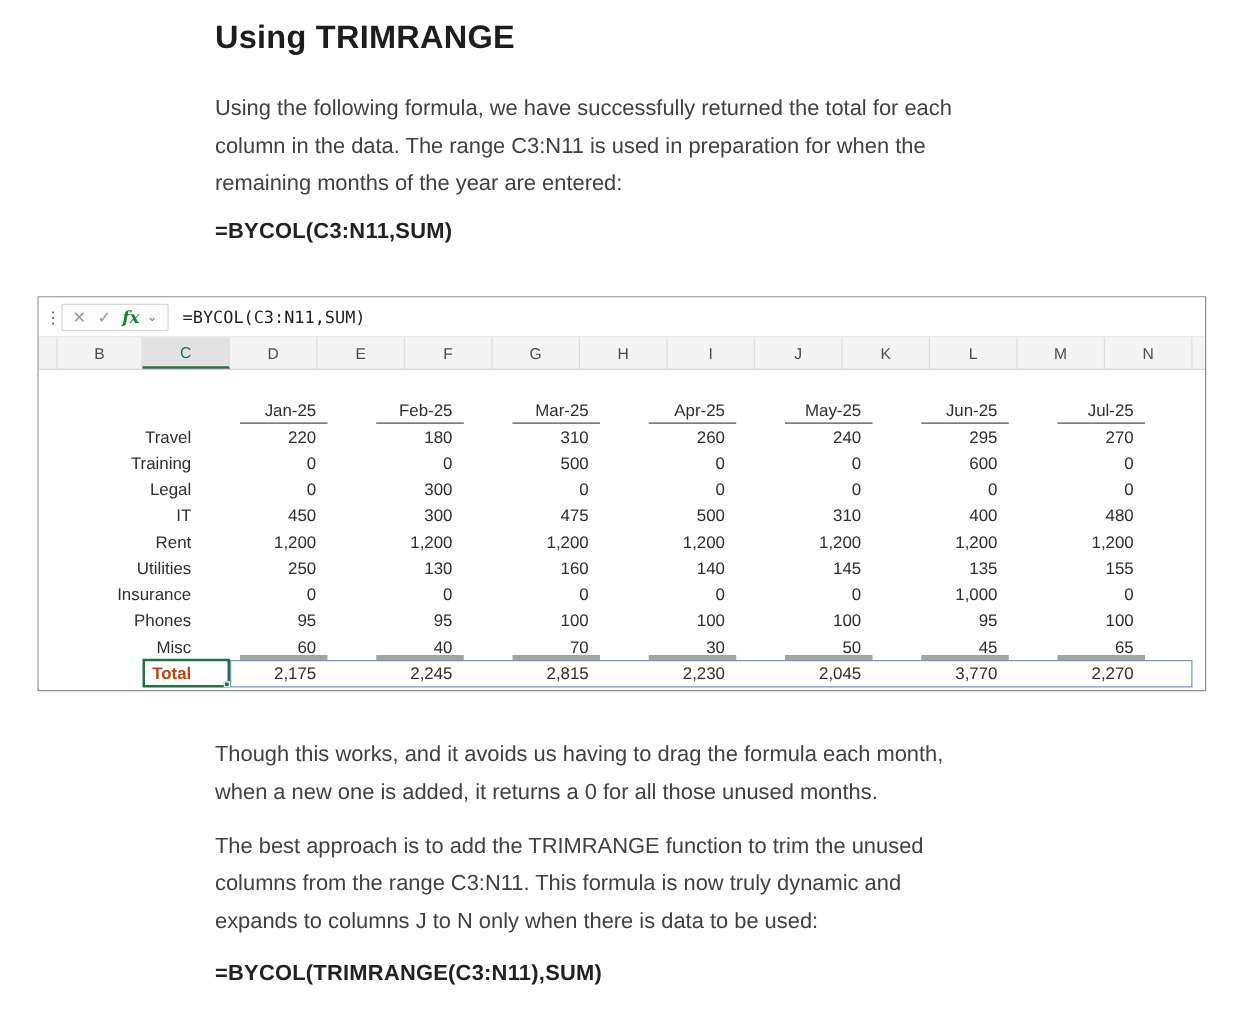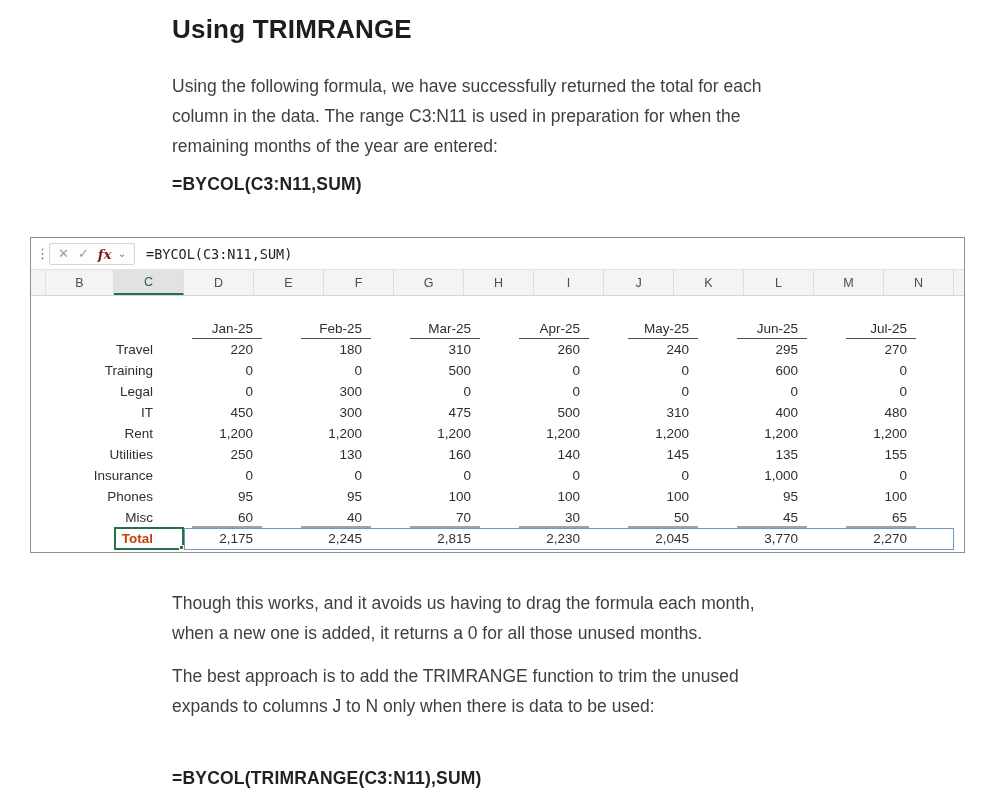--- a/index.html
+++ b/index.html
@@ -22,21 +22,21 @@
 
   
   .fbar { height:32px; display:flex; align-items:center; background:#fff;
           border-bottom:1px solid #e2e2e2; padding-left:5px; }
   .dots { color:#5f5f5f; font-size:13px; letter-spacing:-1px; margin-right:5px; width:8px; }
   .fx-box { display:flex; align-items:center; gap:9px; border:1px solid #d6d6d6;
             border-radius:2px; background:#fdfdfd; height:22px; padding:0 8px; margin-right:1px; }
   .icon-x { color:#9a9a9a; font-size:13px; cursor:default; }
   .icon-chk { color:#9a9a9a; font-size:13px; }
   .icon-fx { font-family:"DejaVu Serif", serif; font-style:italic; font-weight:600;
-             color:#7f1d1d; font-size:13.5px; }
+             color:#15803d; font-size:13.5px; }
   .icon-chev { color:#777; font-size:10px; margin-left:-3px; }
   .fbar-input { margin-left:10px; font-family:"DejaVu Sans Mono", monospace;
                 font-size:13.5px; color:#1e1e1e; letter-spacing:0; }
 
   
   .colhdr { display:grid; grid-template-columns:var(--cols); height:26px;
             background:#f4f4f4; border-bottom:1px solid #d4d4d4; }
   .hgutter { border-right:1px solid #e0e0e0; }
   .hcell { display:flex; align-items:center; justify-content:center;
            font-size:12.5px; color:#4c4c4c; border-right:1px solid #dedede;
@@ -44,21 +44,21 @@
   .hcell.sel { background:#e2e2e2; border-bottom:2px solid #217346; color:#1f6b44; }
 
   
   .gridbody { position:relative; background:#fff; }
   .spacer-row { height:22px; }
   .grow { display:grid; grid-template-columns:var(--cols); height:21px;gap:39px; }
   .gcell { font-size:13.5px; color:#2e2e2e; line-height:21px; overflow:hidden; }
   .glabel { text-align:right; padding-left:4px; }
   .gval { text-align:right; padding-right:9px; }
   .mh { border-bottom:1px solid #4f4f4f; }
-  .ul { border-bottom:2px solid #a3a3a3; }
+  .ul { border-bottom:4px solid #a3a3a3; }
   .total .glabel { font-weight:700; color:#c2410c; }
 
   
   .total { position:relative; }
   .sel-green { position:absolute; left:83px; top:-1px; width:70px; height:23px;
                border:2px solid #217346; pointer-events:none; }
   .fill-handle { position:absolute; right:-2px; bottom:-2px; width:5px; height:5px;
                  background:#217346; border:1px solid #fff; }
   .sel-blue { position:absolute; left:153px; top:0; width:770px; height:22px;
               border:1px solid #7596c8; pointer-events:none; }
@@ -293,18 +293,19 @@
       </div>
   </div>
 
   <div class="textblock" style="top:588px">
     <span class="pline">Though this works, and it avoids us having to drag the formula each month,</span>
     <span class="pline">when a new one is added, it returns a 0 for all those unused months.</span>
   </div>
 
   <div class="textblock" style="top:661px">
     <span class="pline">The best approach is to add the TRIMRANGE function to trim the unused</span>
+    <span class="pline">columns from the range C3:N11. This formula is now truly dynamic and</span>
     <span class="pline">expands to columns J to N only when there is data to be used:</span>
   </div>
 
   <div class="formula-line" style="top:768px">=BYCOL(TRIMRANGE(C3:N11),SUM)</div>
 
 </div>
 
 </body></html>

